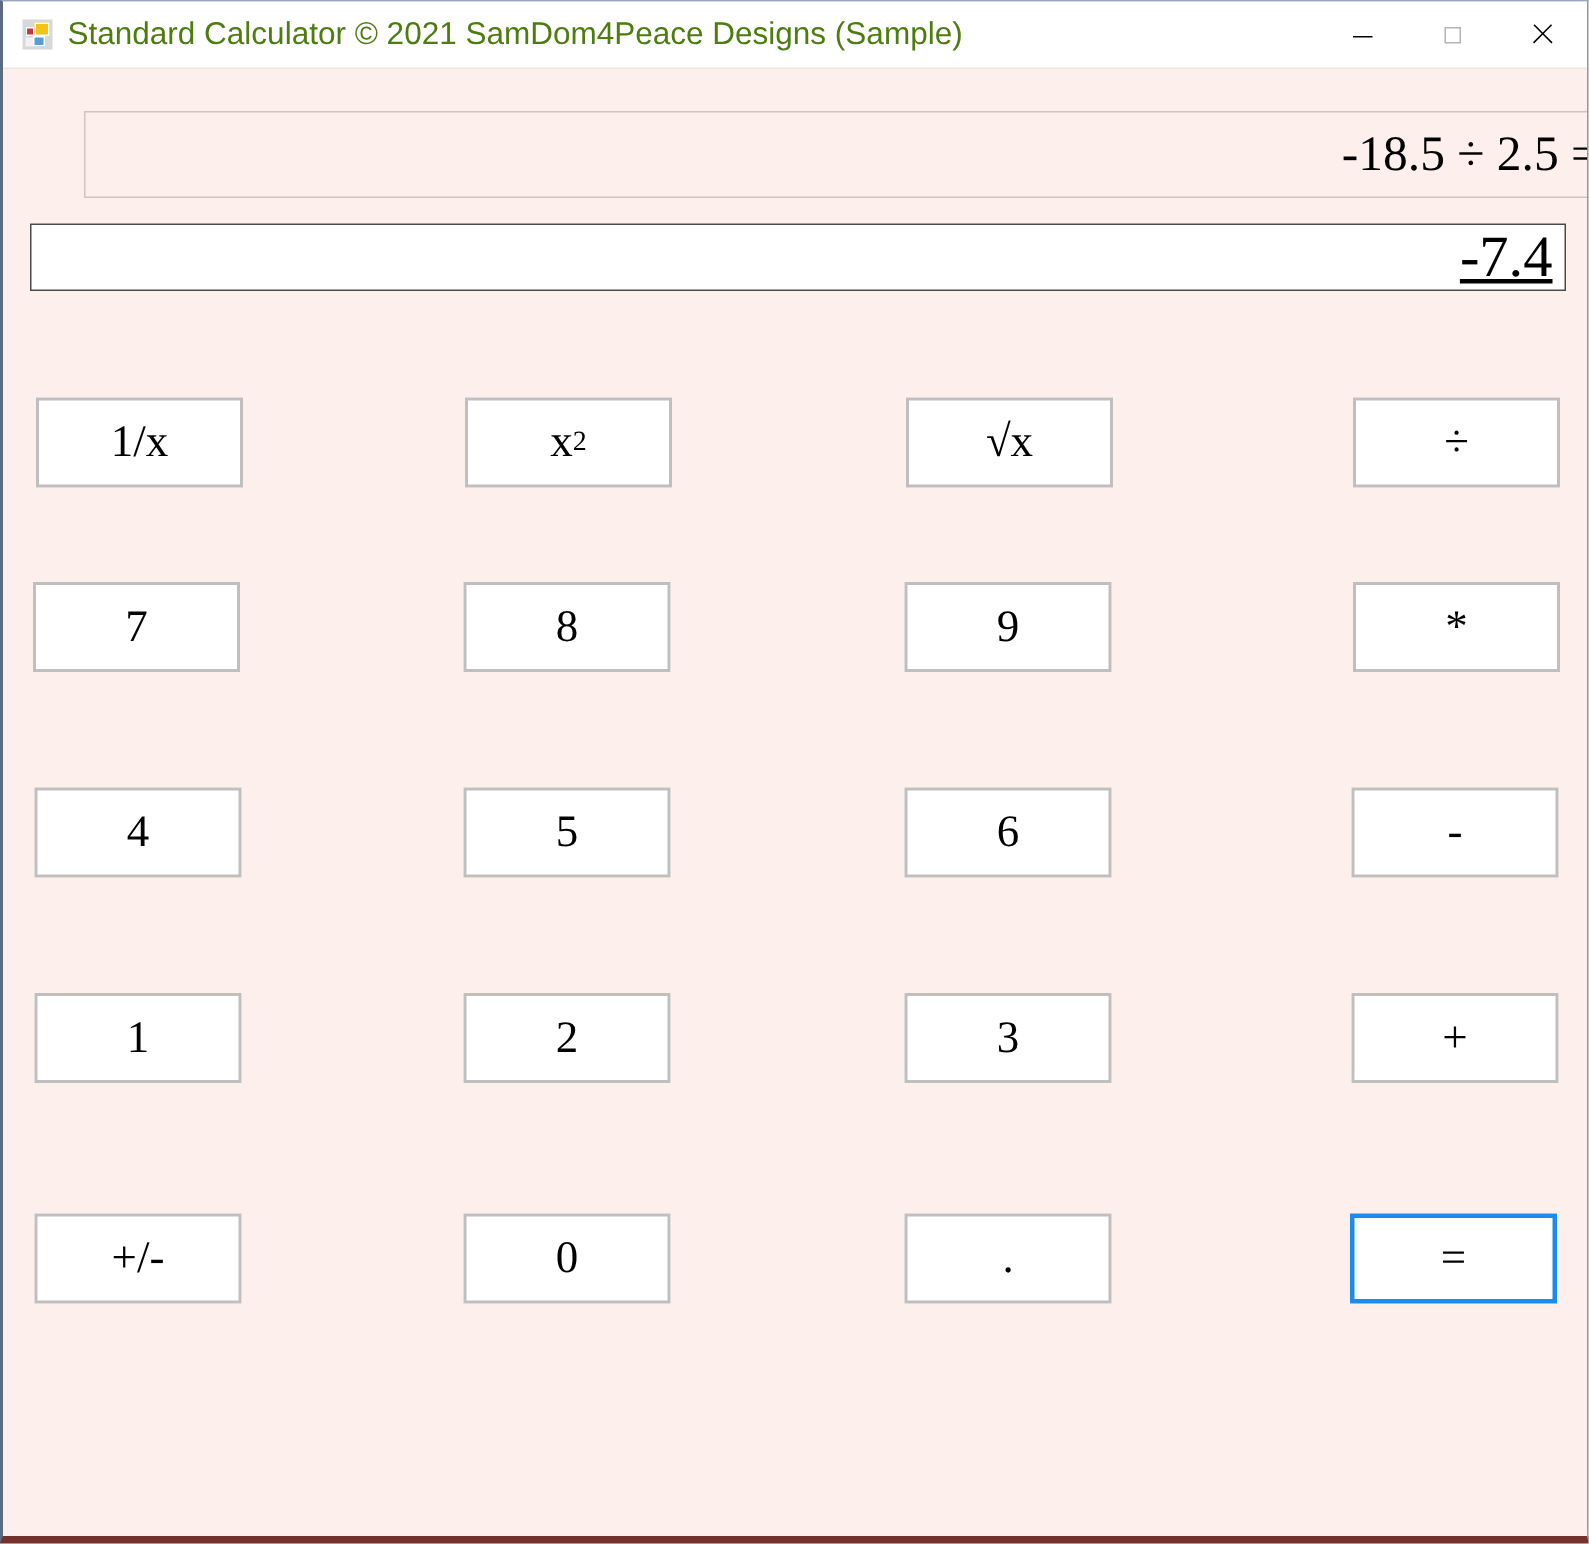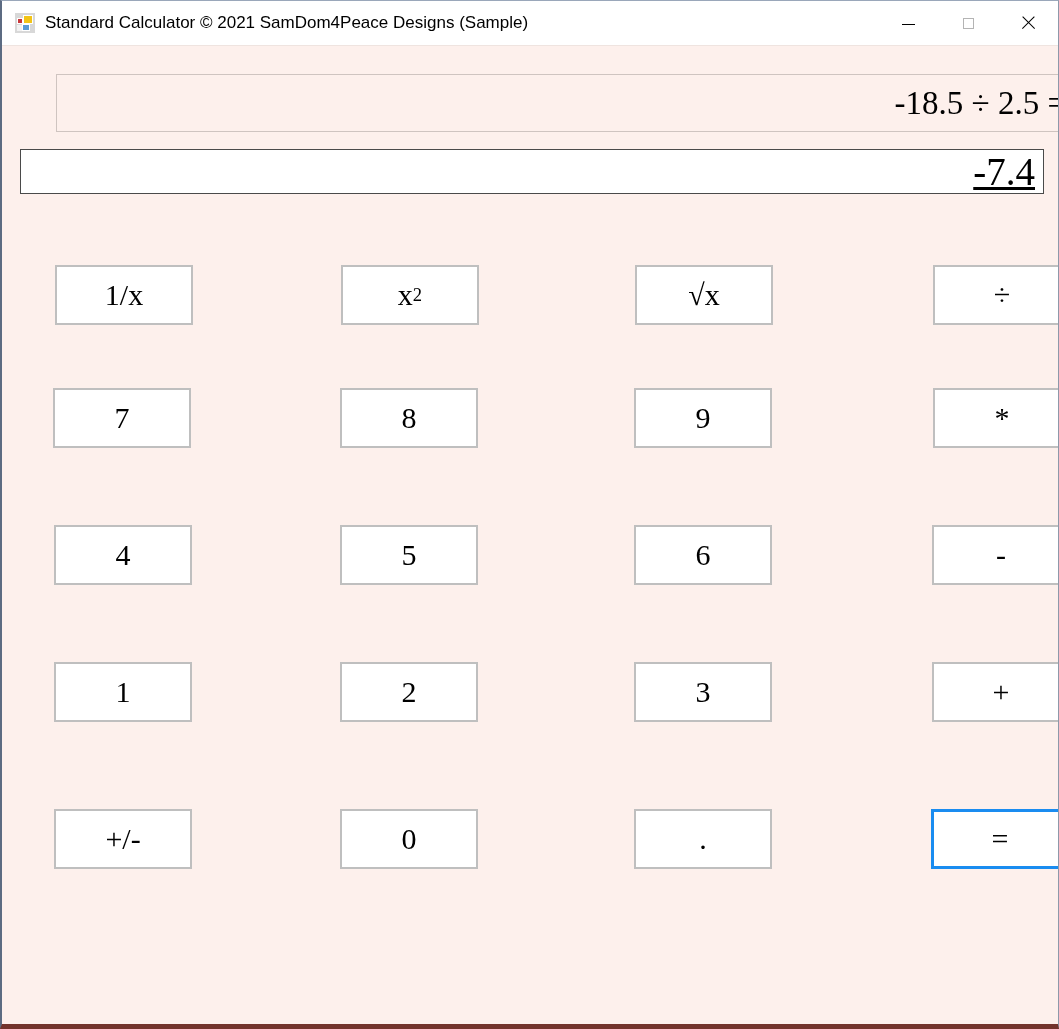--- a/index.html
+++ b/index.html
@@ -48,22 +48,22 @@
     position: absolute;
     display: block;
   }
   #app-icon .sq-red    { left: 2px;  top: 5px;  width: 6px;  height: 6px;  background: #c8373a; border: 1px solid #ffffff; }
   #app-icon .sq-yellow { left: 8px;  top: 2px;  width: 10px; height: 9px;  background: #f2c417; border: 1px solid #ffffff; }
   #app-icon .sq-blue   { left: 7px;  top: 11px; width: 8px;  height: 7px;  background: #5a9bd5; border: 1px solid #ffffff; }
   #app-icon .sq-gray   { left: 2px;  top: 12px; width: 5px;  height: 6px;  background: #f2f2f2; }
 
   #title-text {
     margin-left: 10px;
-    font-size: 17px;
-    color: #000000;
+    font-size: 21px;
+    color: #4d7c0f;
     font-family: "Liberation Sans", sans-serif;
     white-space: nowrap;
   }
 
   #win-controls {
     margin-left: auto;
     display: flex;
     height: 100%;
   }
   .win-btn {
@@ -154,21 +154,20 @@
     font-family: "Liberation Serif", serif;
     font-size: 30px;
     color: #000000;
     display: flex;
     align-items: center;
     justify-content: center;
     cursor: default;
     pointer-events: auto;
     line-height: 1;
     padding: 12px;
-    margin-left: 31px;
   }
   .calc-btn.focused {
     border: 3px solid #1a8cf0;
   }
   .calc-btn sup {
     font-size: 0.62em;
     vertical-align: super;
     line-height: 0;
   }
 </style>

